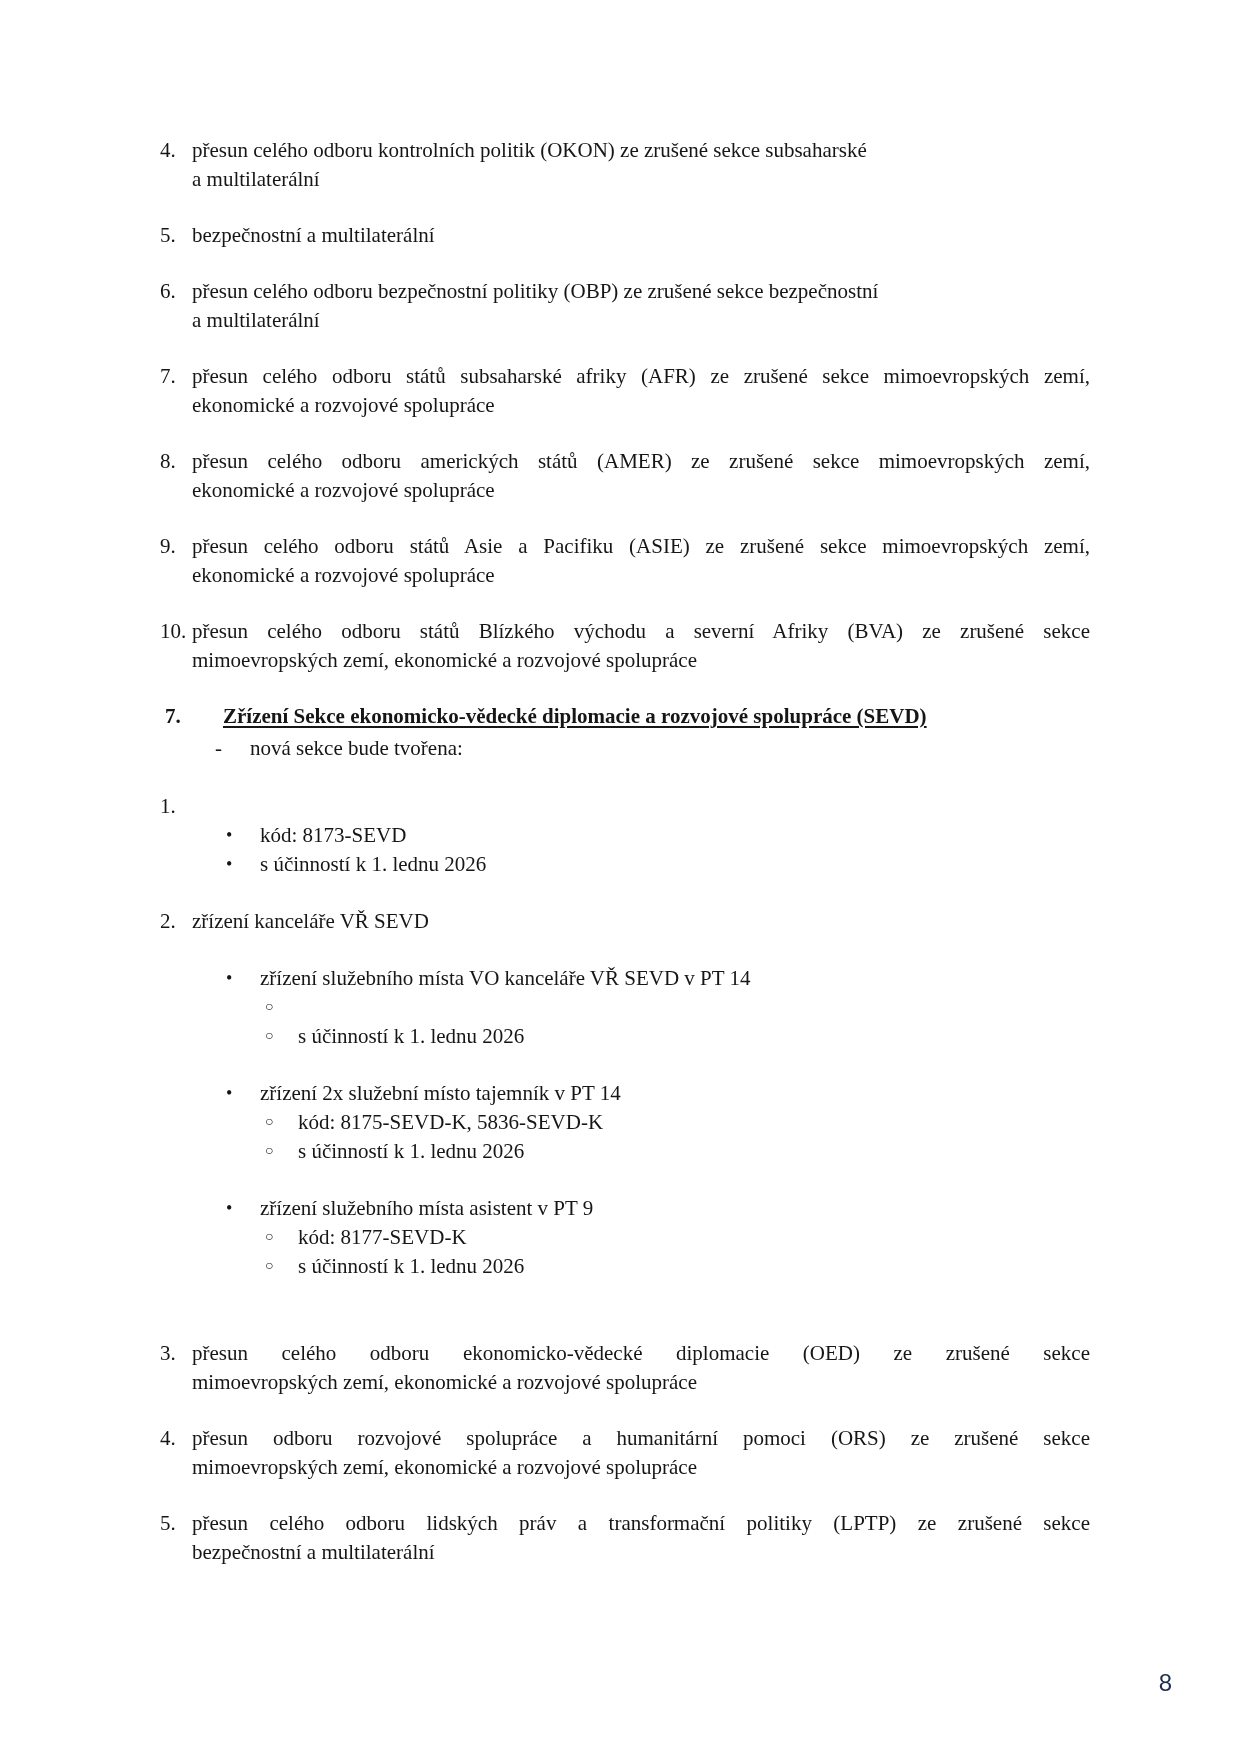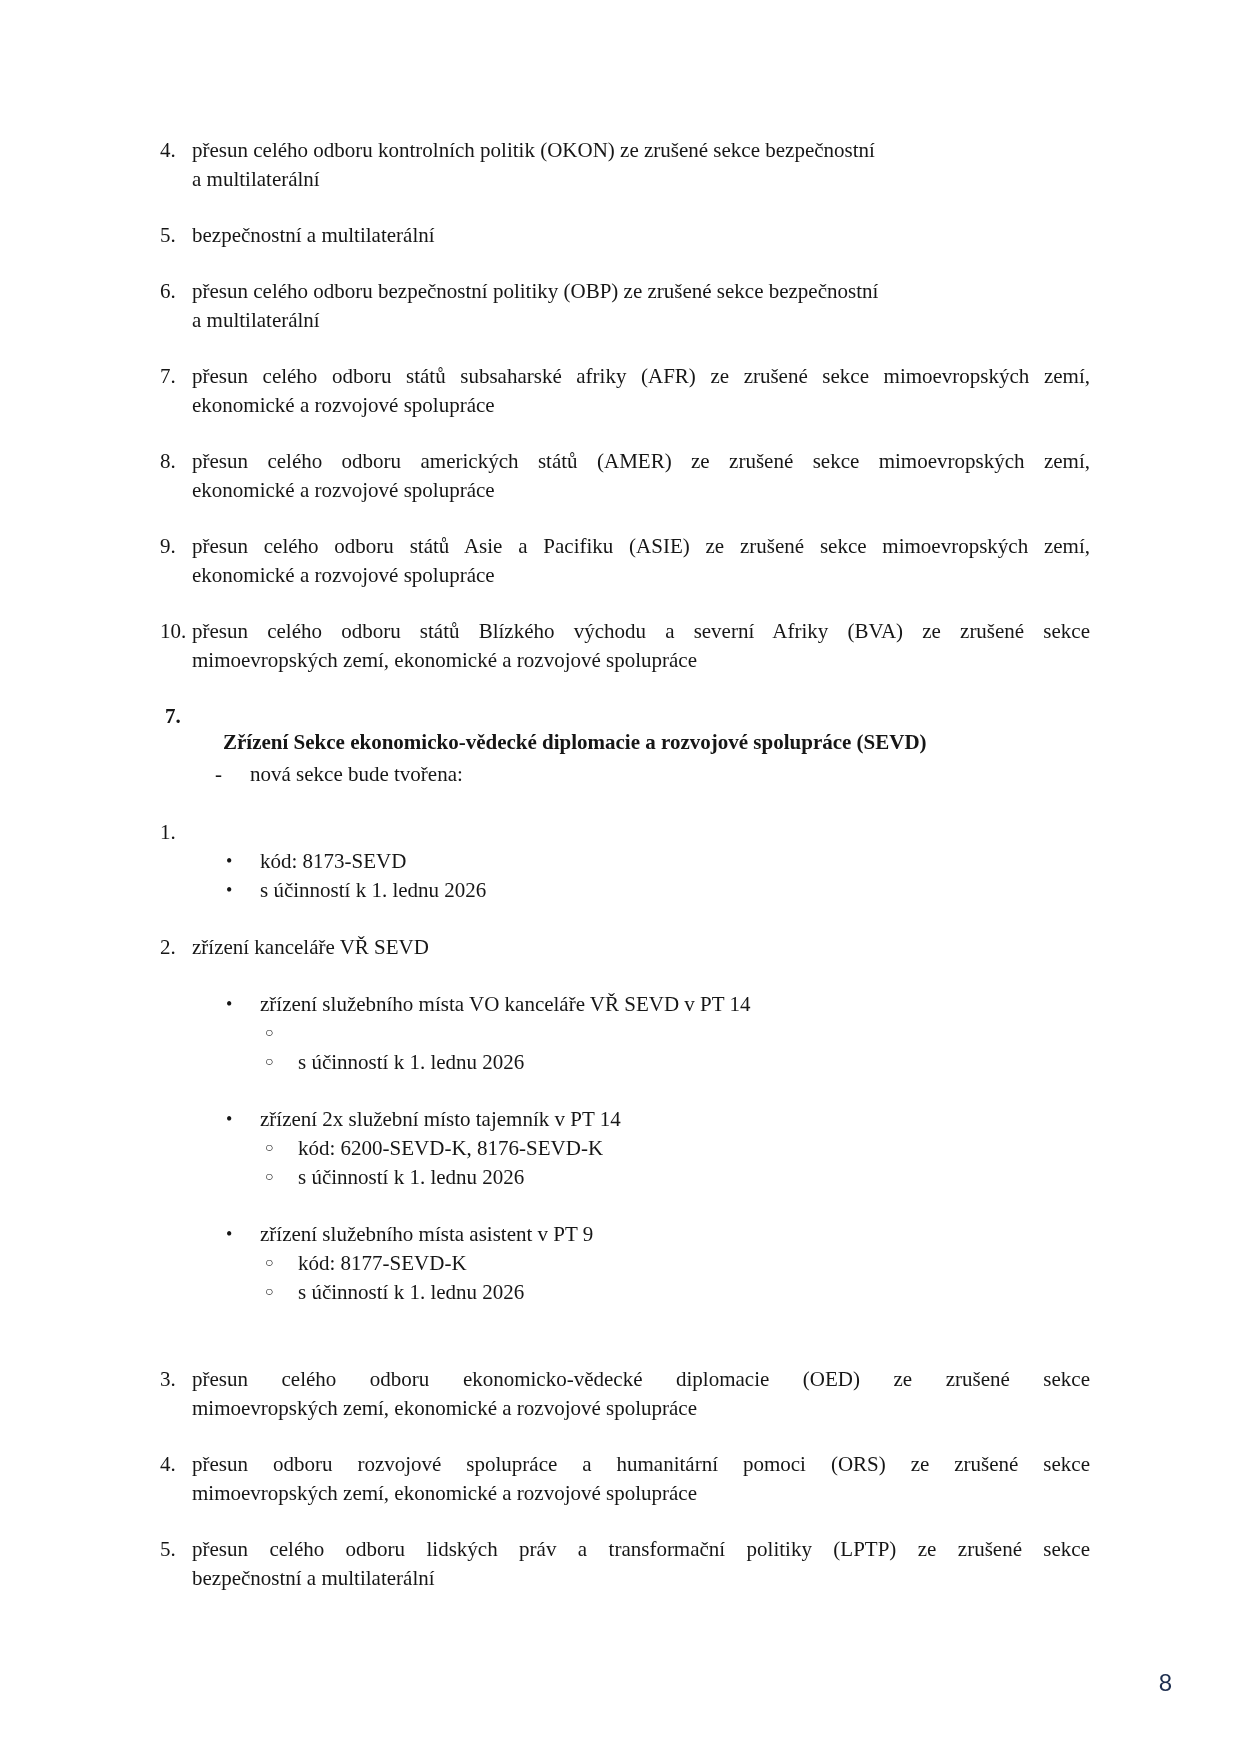--- a/index.html
+++ b/index.html
@@ -31,21 +31,21 @@
   .b-circle  { padding-left: 265px; grid-template-columns: 33px 1fr; }
 
   .marker { white-space: nowrap; }
   .b-bullet .marker { font-size: 18px; }
   .b-circle .marker { font-size: 14px; transform: translateY(-1px); }
 
   .txt { min-width: 0; }
   .ln { display: block; }
   .jl { text-align: justify; text-align-last: justify; }
 
-  .b-heading .txt .ln { text-underline-offset: 3px; margin-top: 26px; }
+  .b-heading .txt .ln { text-decoration: underline; text-underline-offset: 3px; }
 
   
   .mt27 { margin-top: 27px; }
   .mt28 { margin-top: 28px; }
   .mt29 { margin-top: 29px; }
   .mt3  { margin-top: 3px;  }
   .mt58 { margin-top: 58px; }
 
   .page-number {
     position: absolute;
@@ -58,21 +58,21 @@
   }
 </style>
 </head>
 <body>
 
 <div class="page">
 
   <div class="blk b-num">
     <span class="marker">4.</span>
     <span class="txt">
-      <span class="ln">přesun celého odboru kontrolních politik (OKON) ze zrušené sekce bezpečnostní</span>
+      <span class="ln">přesun celého odboru kontrolních politik (OKON) ze zrušené sekce subsaharské</span>
       <span class="ln">a multilaterální</span>
     </span>
   </div>
 
   <div class="blk b-num mt27">
     <span class="marker">5.</span>
     <span class="txt">
       <span class="ln">bezpečnostní a multilaterální</span>
     </span>
   </div>
@@ -177,21 +177,21 @@
   <div class="blk b-bullet mt28">
     <span class="marker">•</span>
     <span class="txt">
       <span class="ln">zřízení 2x služební místo tajemník v PT 14</span>
     </span>
   </div>
 
   <div class="blk b-circle">
     <span class="marker">○</span>
     <span class="txt">
-      <span class="ln">kód: 6200-SEVD-K, 8176-SEVD-K</span>
+      <span class="ln">kód: 8175-SEVD-K, 5836-SEVD-K</span>
     </span>
   </div>
 
   <div class="blk b-circle">
     <span class="marker">○</span>
     <span class="txt">
       <span class="ln">s účinností k 1. lednu 2026</span>
     </span>
   </div>
 

